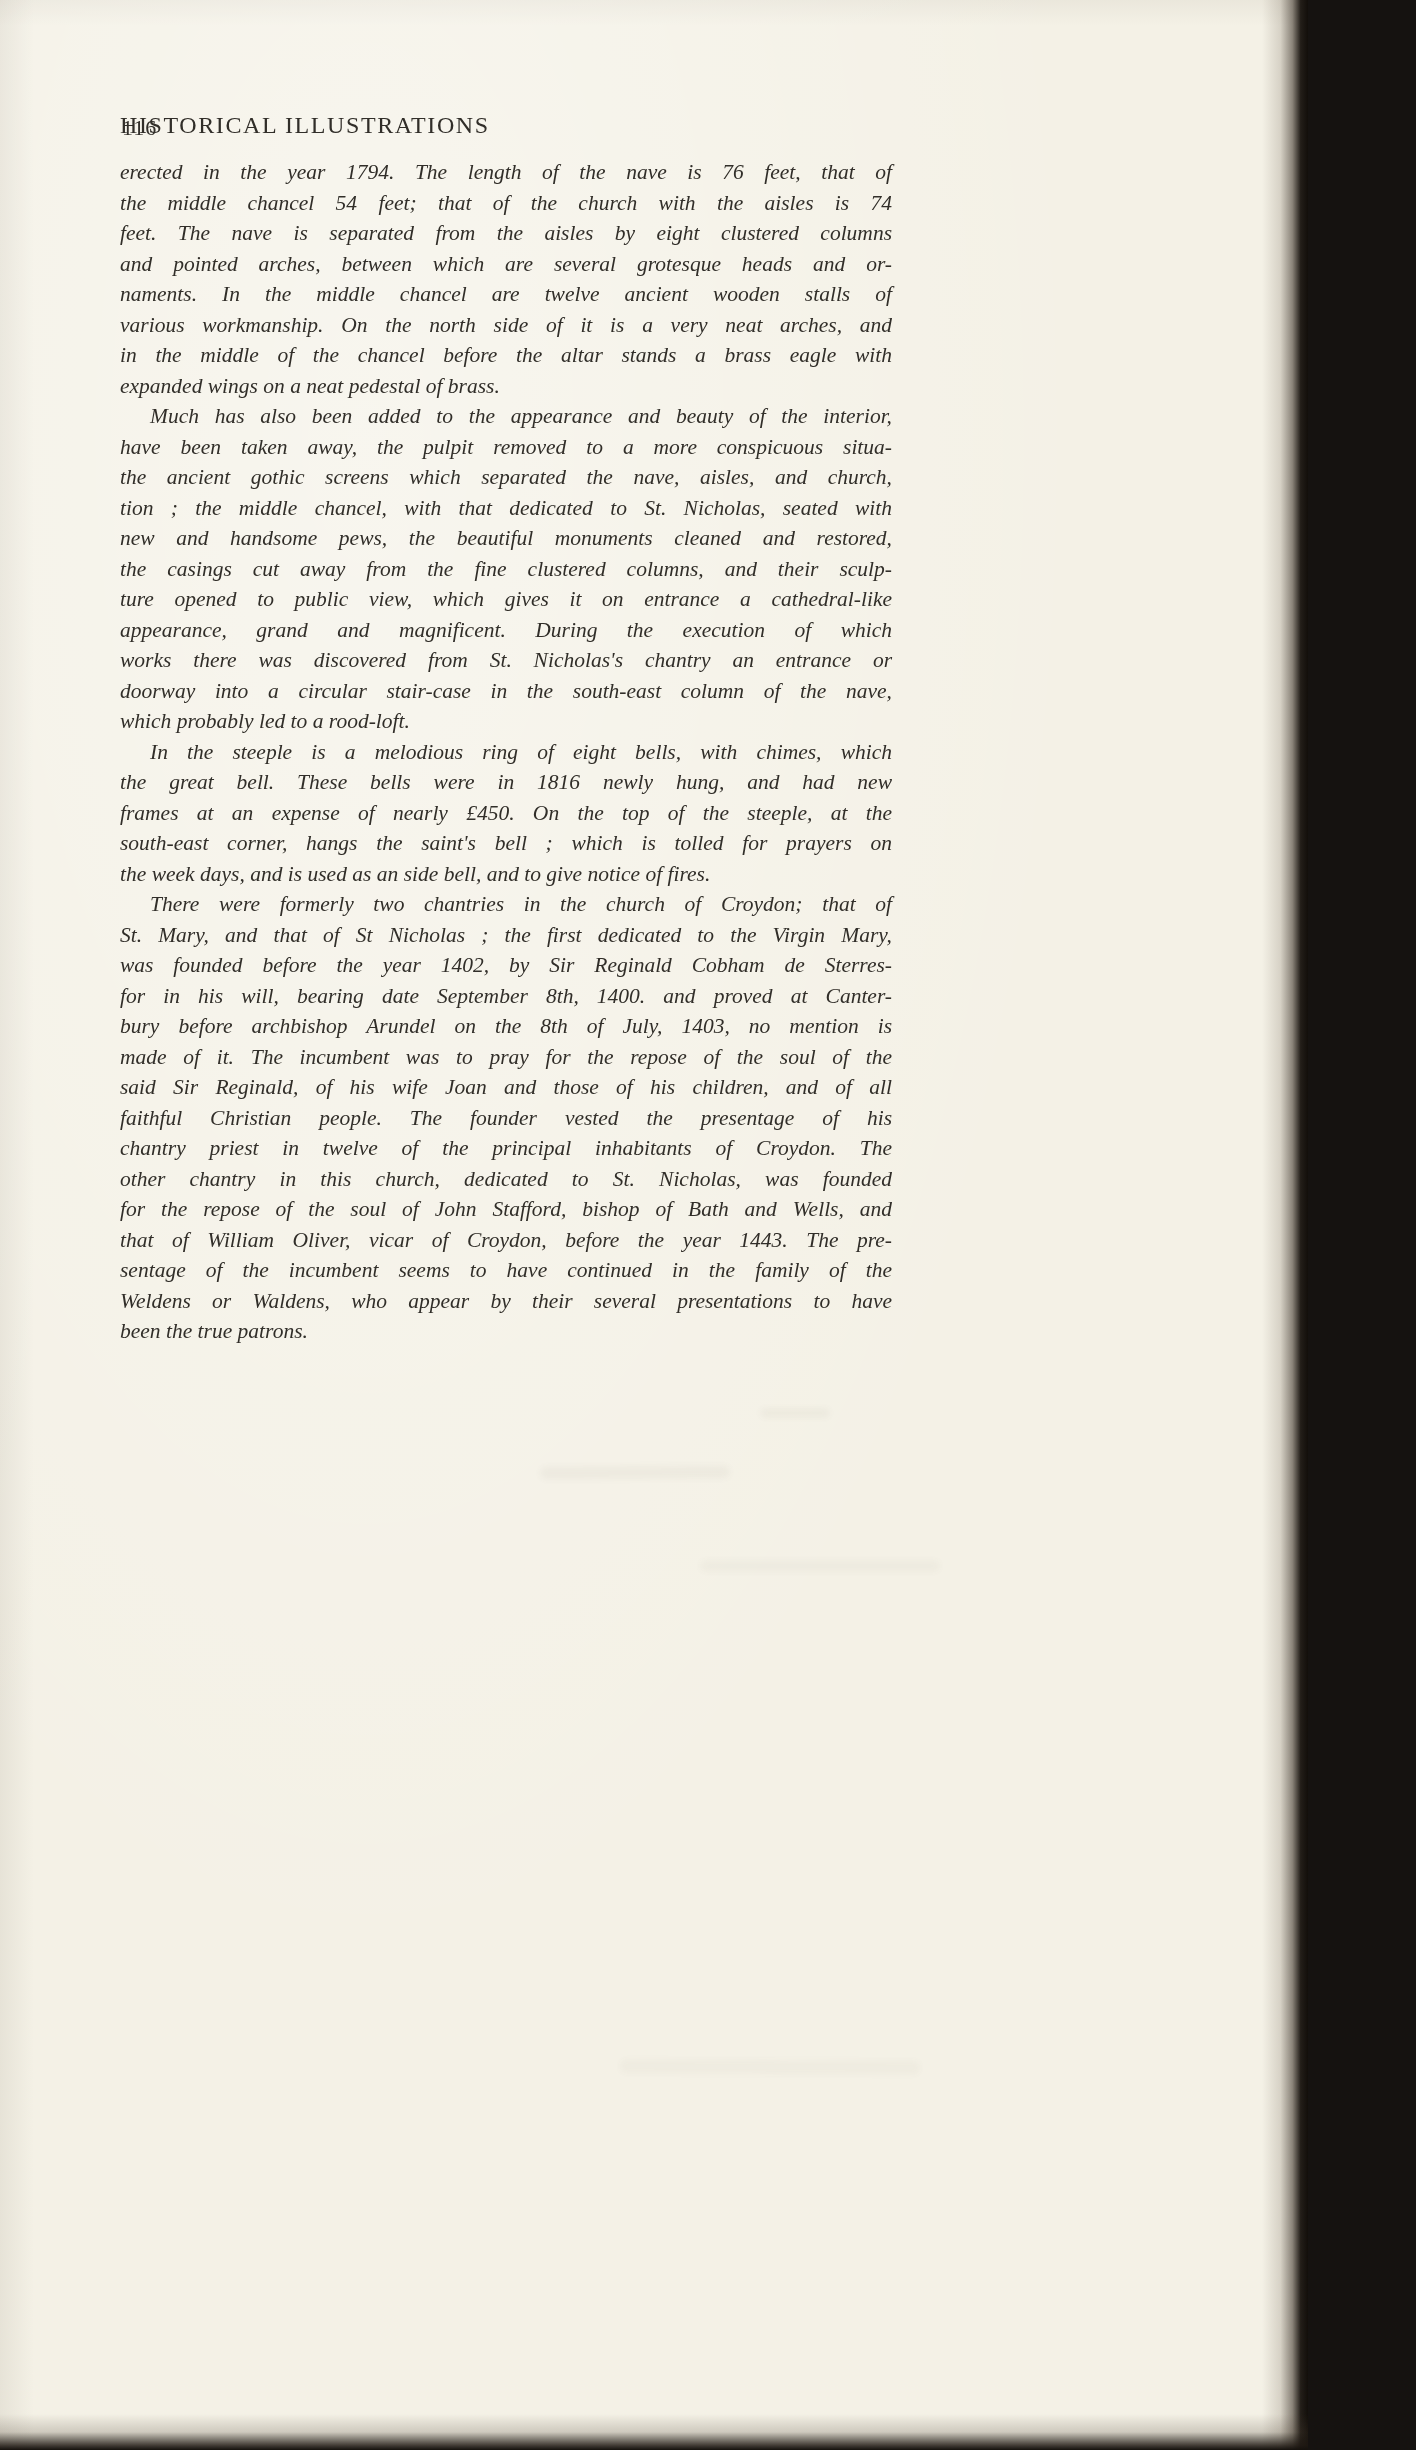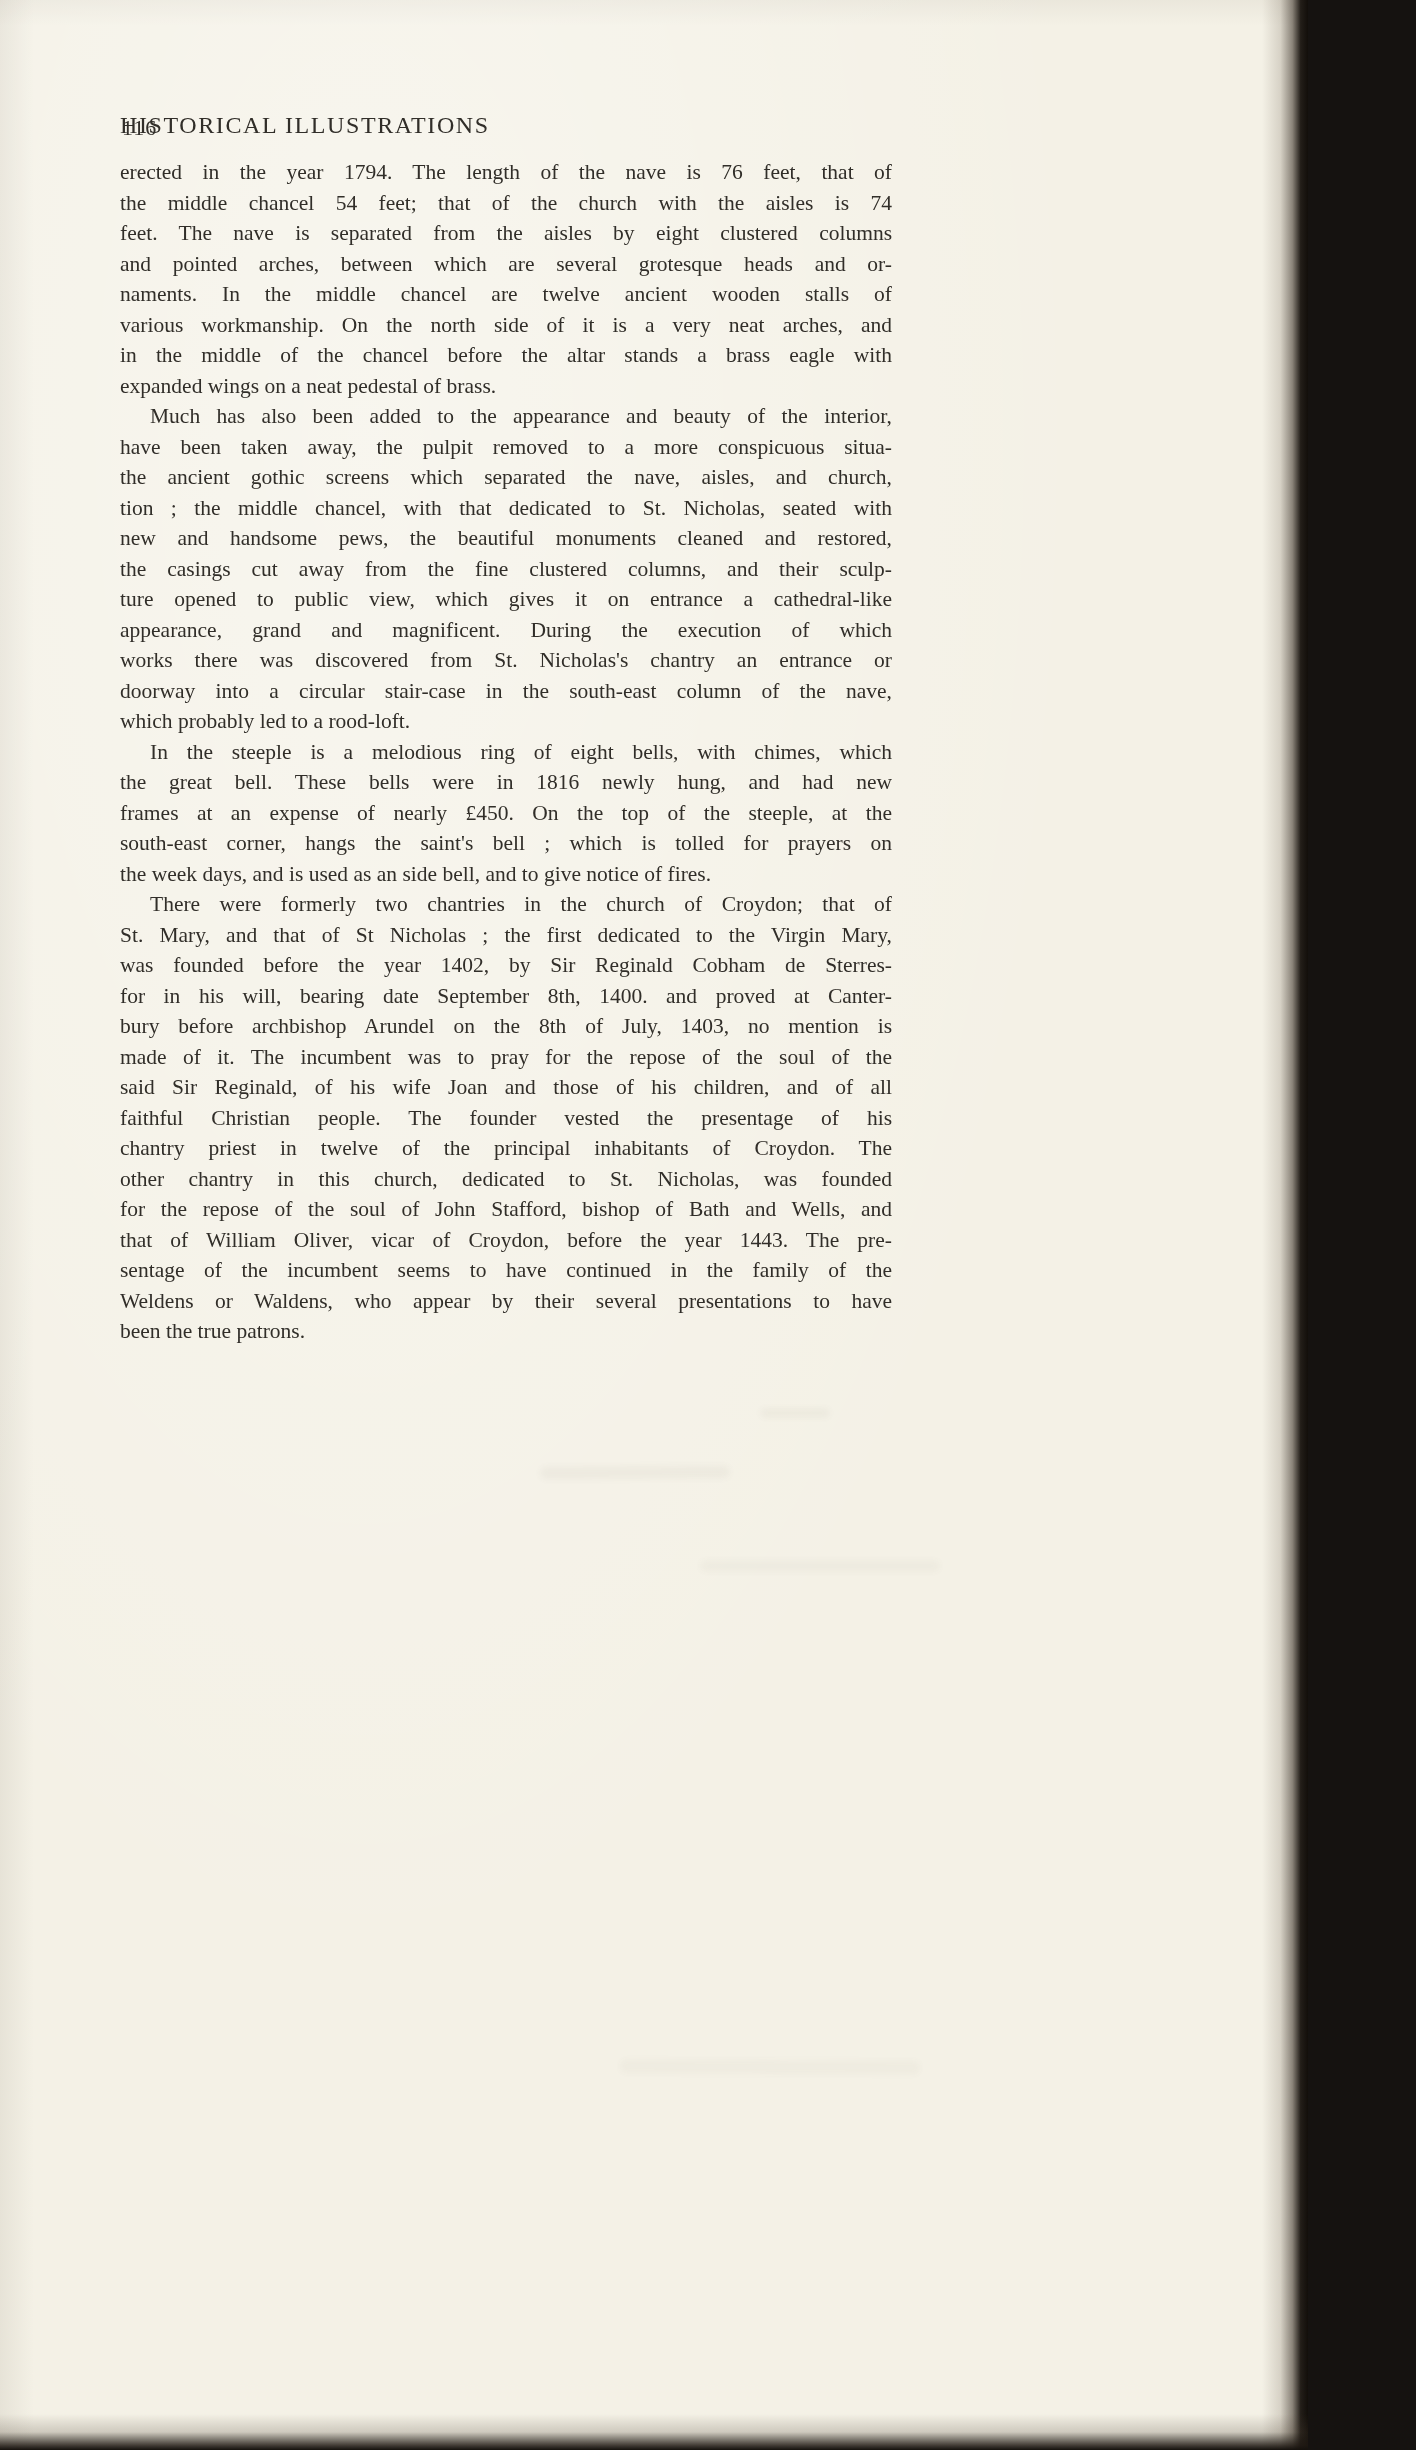--- a/index.html
+++ b/index.html
@@ -79,20 +79,21 @@
     font-size: 21.5px;
     line-height: 30.5px;
     color: var(--ink);
   }
   .paragraph { margin: 0; }
   .line {
     text-align: justify;
     text-align-last: justify;
     text-justify: inter-word;
     white-space: normal;
+    font-style: italic;
   }
   .line.last { text-align-last: left; }
   .line.indent { text-indent: 30px; }
   .smudge {
     position: absolute;
     background: rgba(95,85,65,0.9);
     opacity: 0.05;
     filter: blur(3px);
     border-radius: 6px;
     pointer-events: none;

